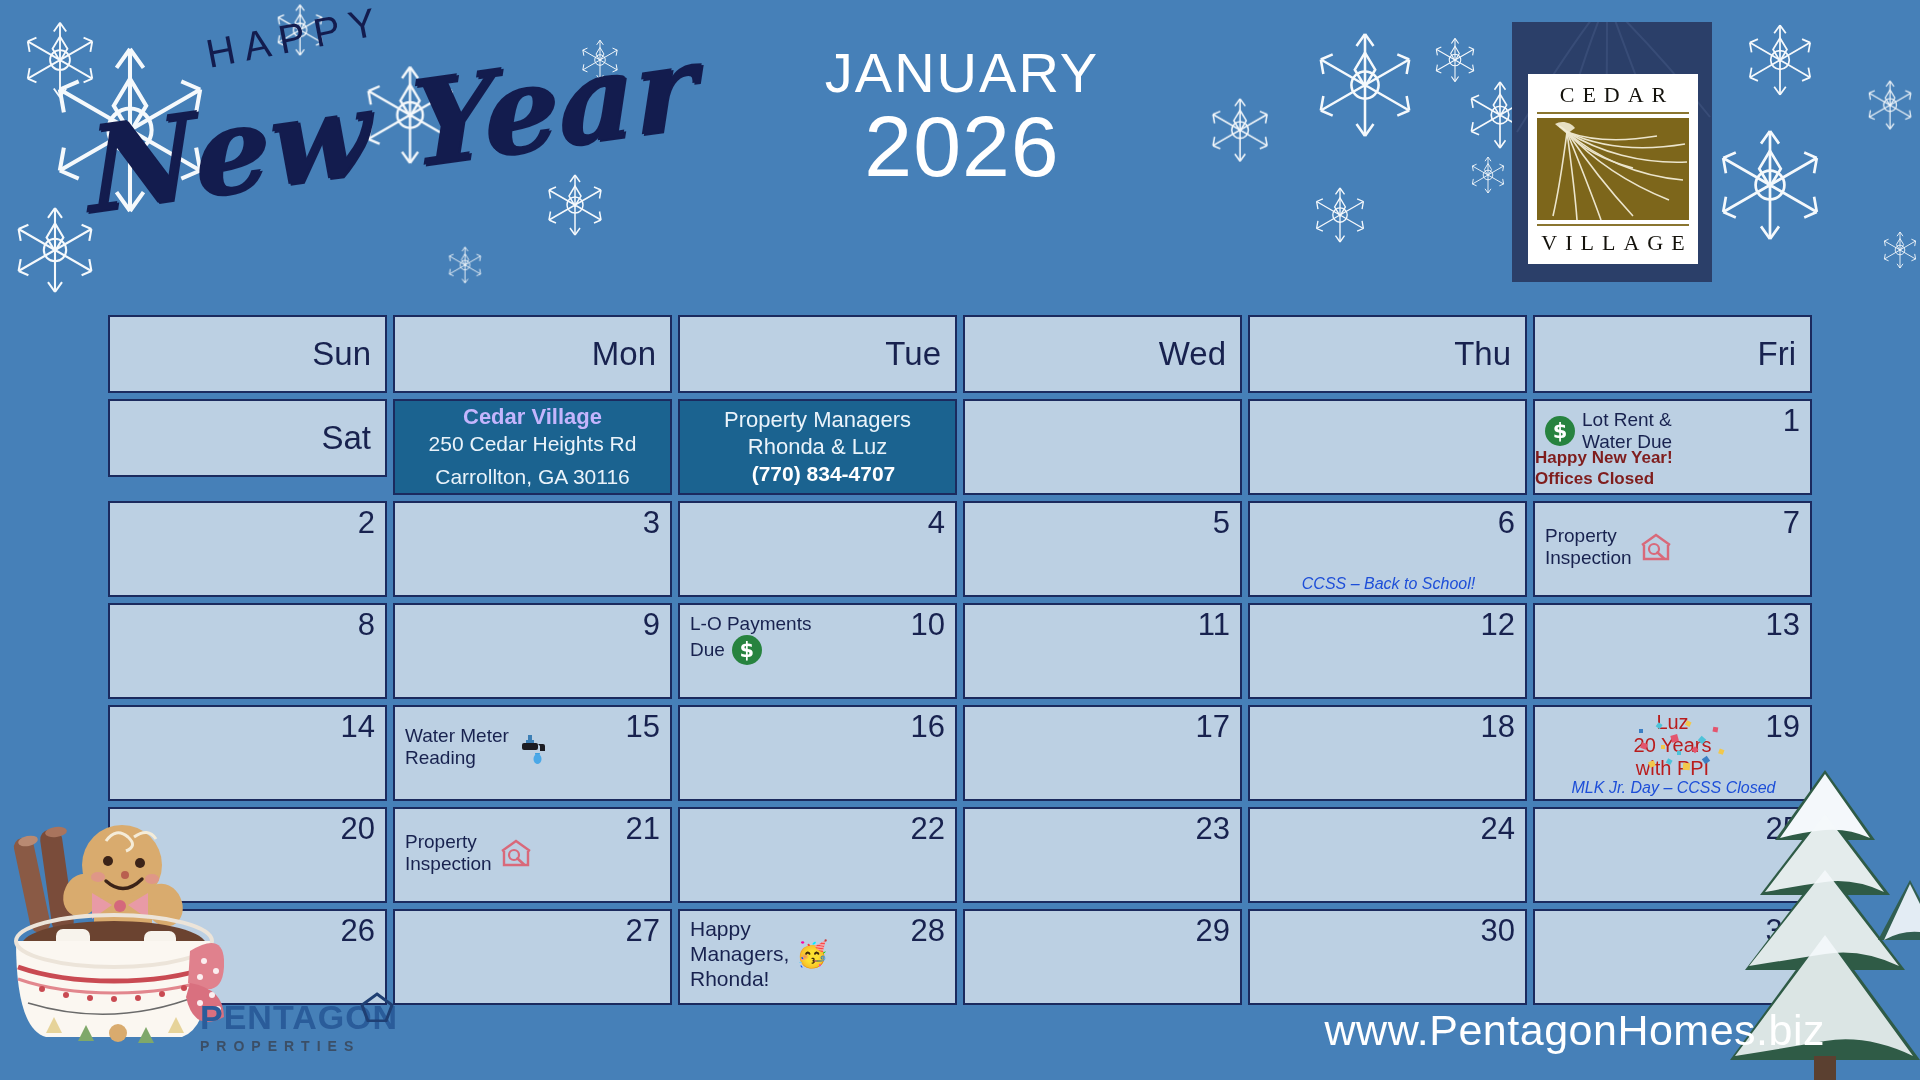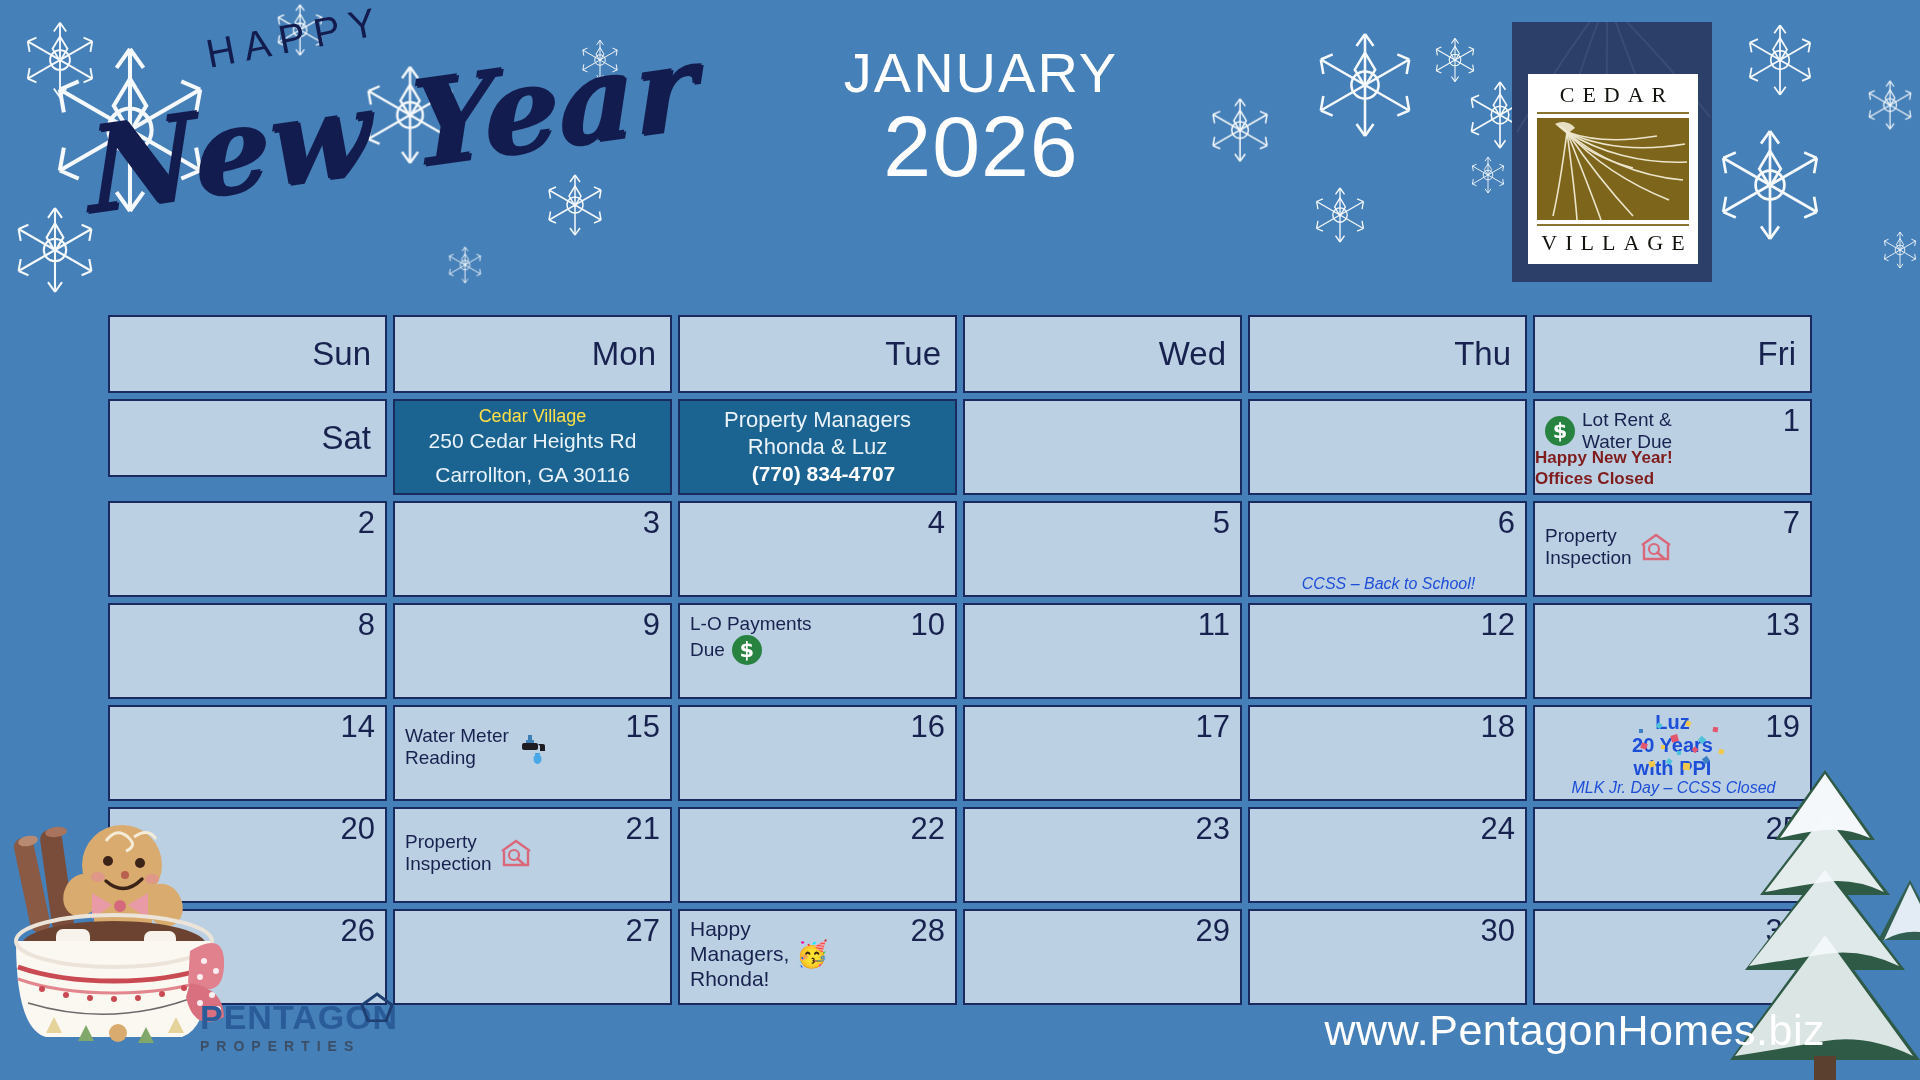--- a/index.html
+++ b/index.html
@@ -37,21 +37,21 @@
     position: absolute; left: 45px; top: 48px;
     font-family: "DejaVu Serif", serif;
     font-size: 118px; font-style: italic; font-weight: 700;
     color: #131c4e;
     transform: rotate(-8deg) skewX(-6deg);
     white-space: nowrap;
     text-shadow: 2px 2px 0 #131c4e;
   }
 
   .month-block {
-    position: absolute; left: 771px; top: 45px;
+    position: absolute; left: 752px; top: 45px;
     width: 420px; text-align: center; color: #ffffff;
   }
   .month-name {
     font-size: 56px; font-weight: 400; letter-spacing: 2px; line-height: 1.0;
   }
   .year-num {
     font-size: 86px; font-weight: 400; letter-spacing: 1px; line-height: 1.05;
   }
 
   
@@ -118,40 +118,40 @@
     font-size: 19px; color: #18224f; line-height: 1.18;
     max-width: 175px;
   }
   .cell .evt-note {
     position: absolute; left: 6px; bottom: 2px; right: 4px;
     font-size: 16px; font-style: italic; color: #1d4ed8;
     text-align: center; white-space: nowrap;
   }
   .cell .evt-center {
     position: absolute; left: 0; right: 0; top: 6px;
-    text-align: center; font-size: 19px; color: #1d4ed8; line-height: 1.15; font-weight: bold;
+    text-align: center; font-size: 19px; color: #b91c1c; line-height: 1.15;
   }
   .cell .evt-bold {
     position: absolute; left: 0; right: 0; bottom: 4px;
     text-align: left;
     font-size: 17px; font-weight: 700; color: #7f1d1d; line-height: 1.2;
   }
 
   
   .infocell {
     position: relative;
     height: 96px;
     background: #1b6390;
     border: 2px solid #1b2a5e;
     color: #eaf3fa;
     display: flex; flex-direction: column; align-items: center; justify-content: center;
     line-height: 1.22;
     overflow: hidden;
   }
-  .infocell .l1 { font-size: 18px; font-weight: 400; color: #fde047; }
+  .infocell .l1 { font-size: 22px; font-weight: 700; color: #c4b5fd; }
   .infocell .l2 { font-size: 21px; }
   .infocell .l3 { font-size: 21px; margin-top: 8px; }
   .infocell .p1 { font-size: 22px; }
   .infocell .p2 { font-size: 22px; }
   .infocell .p3 { font-size: 21px; font-weight: 700; color: #ffffff; margin-left: 12px; }
 
   
   .dollar-ico {
     display: inline-block; width: 30px; height: 30px; border-radius: 50%;
     background: #27833f; color: #ffffff; font-weight: 700; font-size: 21px;

